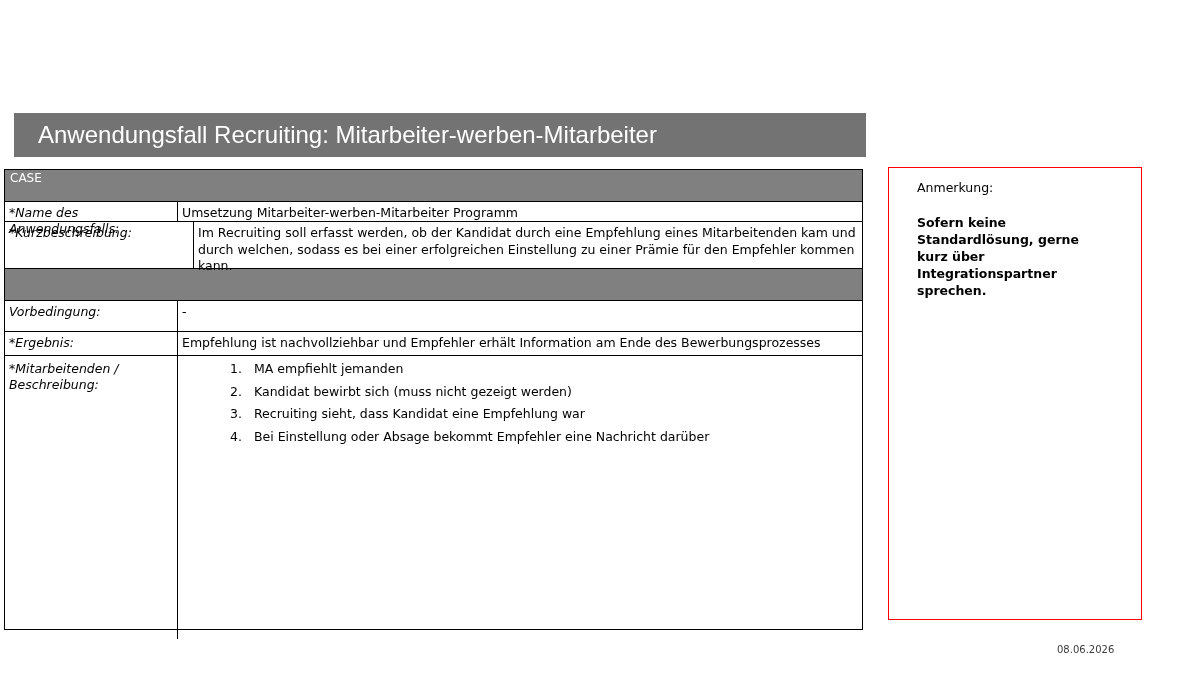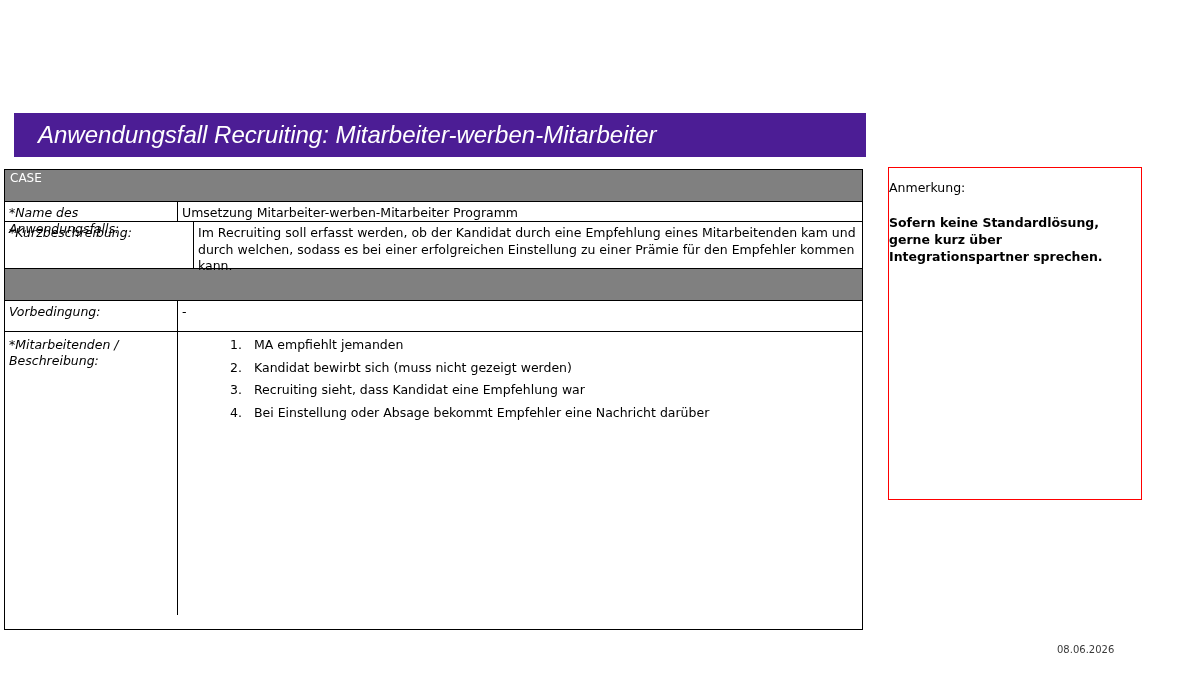--- a/index.html
+++ b/index.html
@@ -16,24 +16,23 @@
     color: #000000;
   }
 
   
   #title-banner {
     position: absolute;
     left: 14px;
     top: 113px;
     width: 852px;
     height: 44px;
-    background: #4c1d95;
+    background: #737373;
     display: flex;
     align-items: center;
-    font-style: italic;
   }
   #title-text {
     color: #ffffff;
     font-family: "Liberation Sans", sans-serif;
     font-size: 24px;
     font-weight: normal;
     letter-spacing: 0px;
     padding-left: 24px;
     white-space: nowrap;
   }
@@ -114,25 +113,25 @@
     margin-bottom: 10px;
     padding-left: 8px;
   }
 
   
   #annotation-box {
     position: absolute;
     left: 888px;
     top: 167px;
     width: 254px;
-    height: 333px;
+    height: 453px;
     border: 1.5px solid #ff0000;
     box-sizing: border-box;
     background: #ffffff;
-    padding: 12px 0;
+    padding: 12px 28px;
   }
   #annotation-title {
     font-size: 12.5px;
     font-family: "DejaVu Sans", sans-serif;
     font-weight: normal;
     margin-bottom: 20px;
   }
   #annotation-body {
     font-size: 12.5px;
     font-family: "DejaVu Sans", sans-serif;
@@ -172,20 +171,24 @@
   </div>
 
 
   <div class="band empty"></div>
 
   <div class="trow rule-bottom" id="row-vorbed">
     <div class="cell-label">Vorbedingung:</div>
     <div class="cell-value divider">-</div>
   </div>
 
+  <div class="trow rule-bottom" id="row-ergebnis">
+    <div class="cell-label">*Ergebnis:</div>
+    <div class="cell-value divider">Empfehlung ist nachvollziehbar und Empfehler erhält Information am Ende des Bewerbungsprozesses</div>
+  </div>
 
   <div class="trow" id="row-ablauf">
     <div class="cell-label">
       <div>*Mitarbeitenden /</div>
       <div class="label-line2">Beschreibung:</div>
     </div>
     <div class="cell-value divider">
       <ol class="steps">
         <li>MA empfiehlt jemanden</li>
         <li>Kandidat bewirbt sich (muss nicht gezeigt werden)</li>

